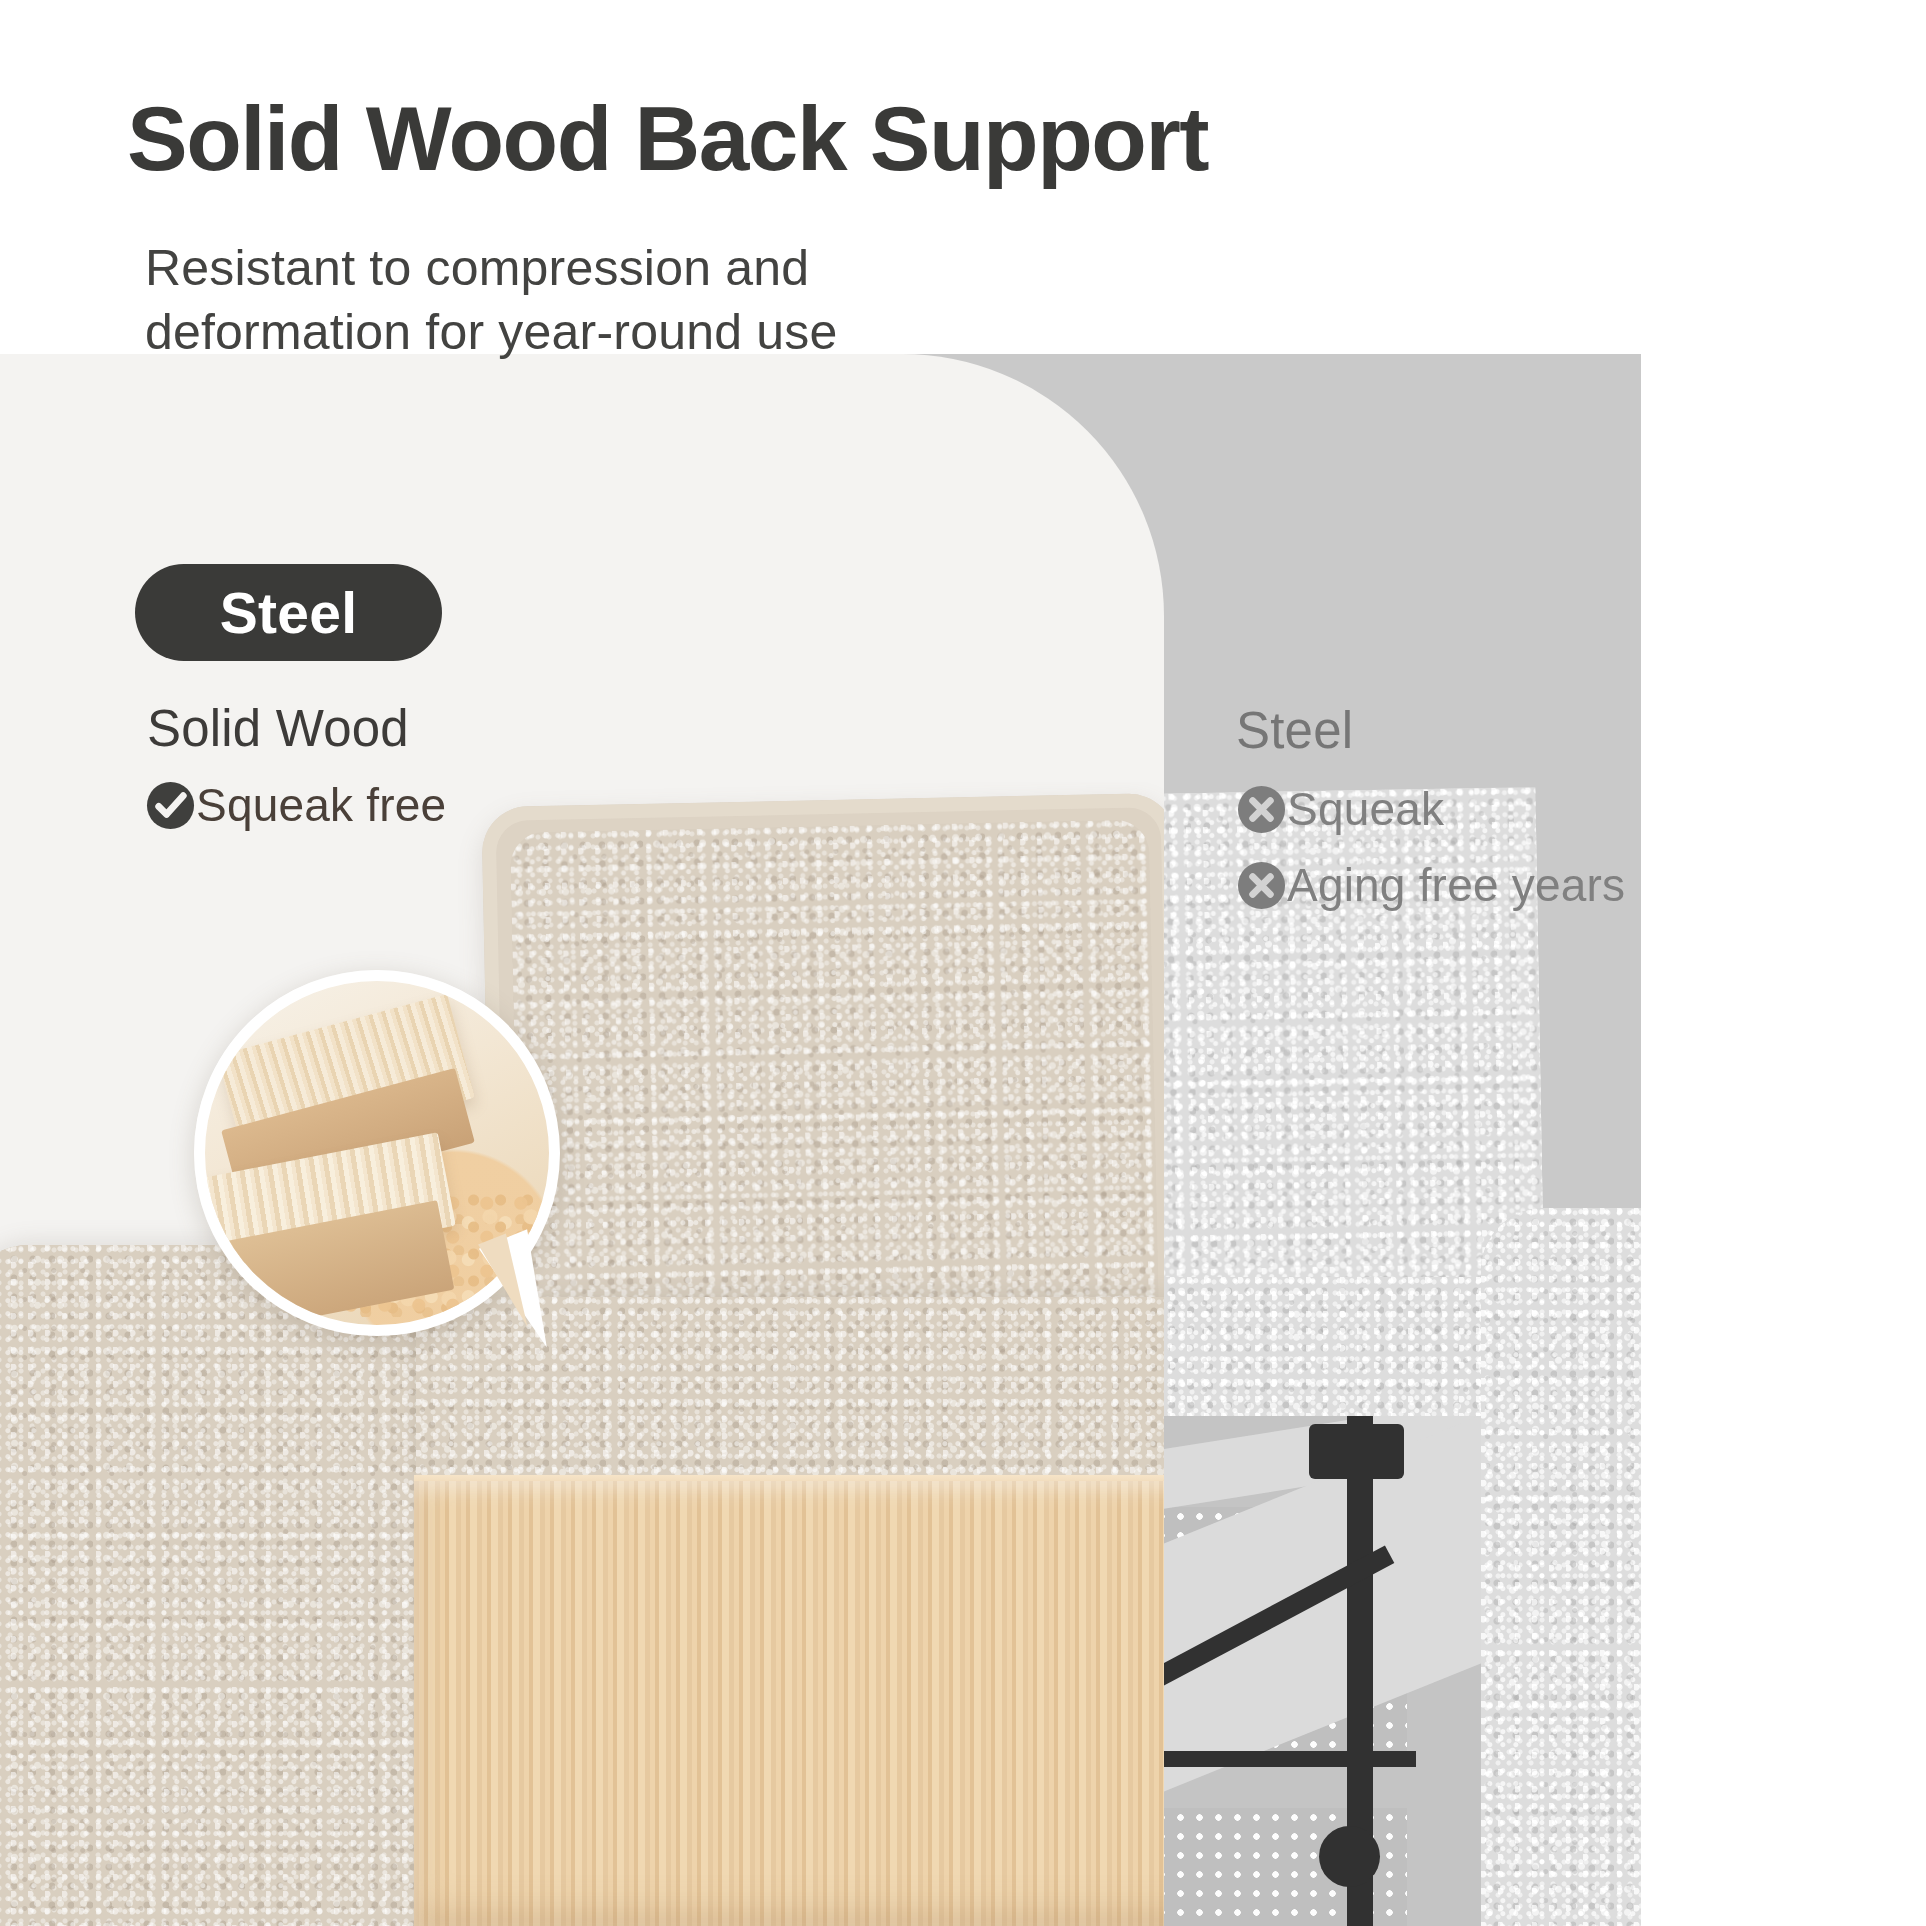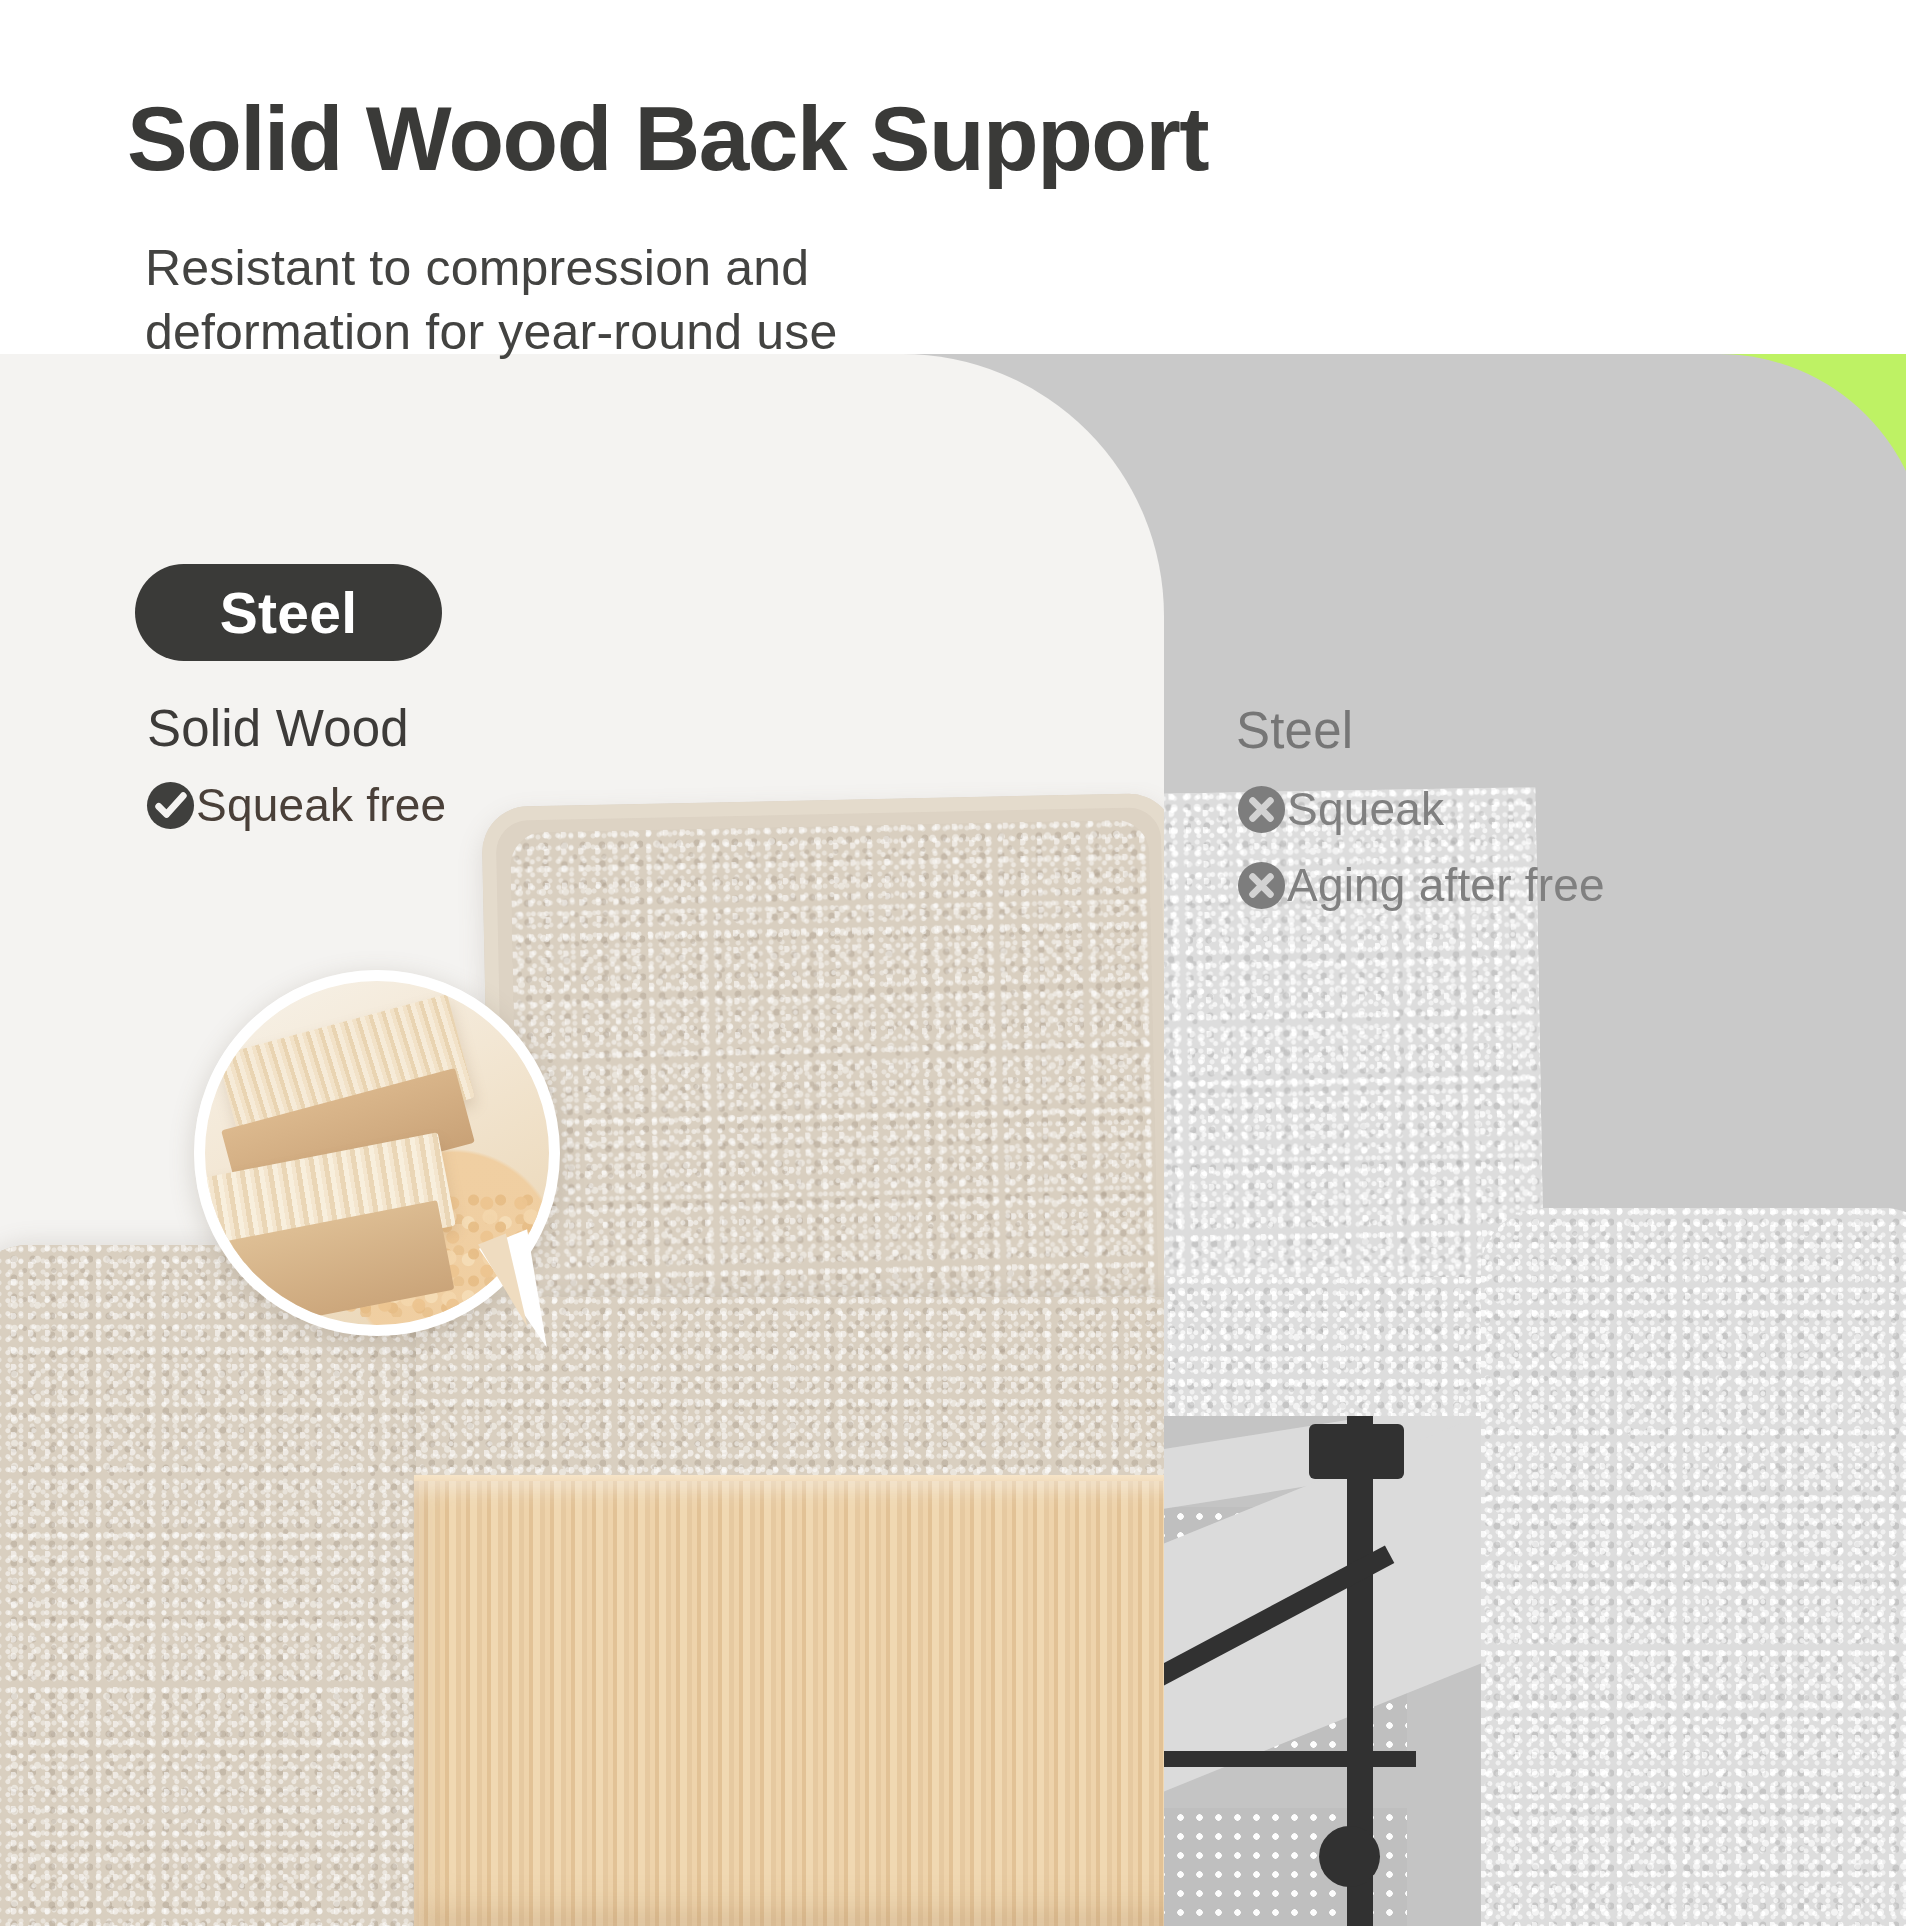--- a/index.html
+++ b/index.html
@@ -2,21 +2,21 @@
 <html><head>
 <meta charset="utf-8">
 <style>
   html,body{margin:0;padding:0;}
   body{
     width:1927px;height:1927px;
     font-family:"Liberation Sans", sans-serif;
     background:#ffffff;
     overflow:hidden;
   }
-  .page{position:relative;width:1906px;height:1927px;background:#bef264;overflow:hidden;}
+  .page{position:relative;width:1641px;height:1927px;background:#fef9c3;overflow:hidden;}
 
   
   .header{position:absolute;left:0;top:0;width:1927px;height:354px;background:#fff;z-index:40;}
   .title{
     position:absolute;left:127px;top:91px;
     font-size:91px;font-weight:bold;letter-spacing:-1.5px;
     color:#3a3a38;line-height:1.05;white-space:nowrap;
   }
   .subtitle{
     position:absolute;left:145px;top:236px;
@@ -322,21 +322,21 @@
       </span>
       <span class="bullet-text">Squeak</span>
     </div>
     <div class="bullet">
       <span class="bullet-icon">
         <svg width="51" height="51" viewBox="0 0 52 52" aria-hidden="true">
           <circle cx="26" cy="26" r="24" fill="#7d7d7d"></circle>
           <path d="M17 17 L35 35 M35 17 L17 35" fill="none" stroke="#d2d2d2" stroke-width="7" stroke-linecap="round"></path>
         </svg>
       </span>
-      <span class="bullet-text">Aging after free</span>
+      <span class="bullet-text">Aging free years</span>
     </div>
   </div>
 
   <div class="callout">
     <div class="callout-tail"></div>
     <div class="callout-tail-in"></div>
     <div class="callout-circle">
       <div class="sawdust"></div>
       <div class="wblock wb1"></div>
       <div class="wb1-face"></div>

